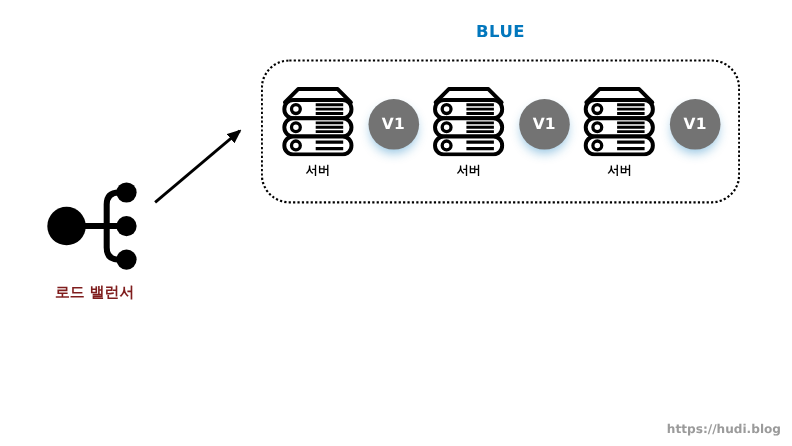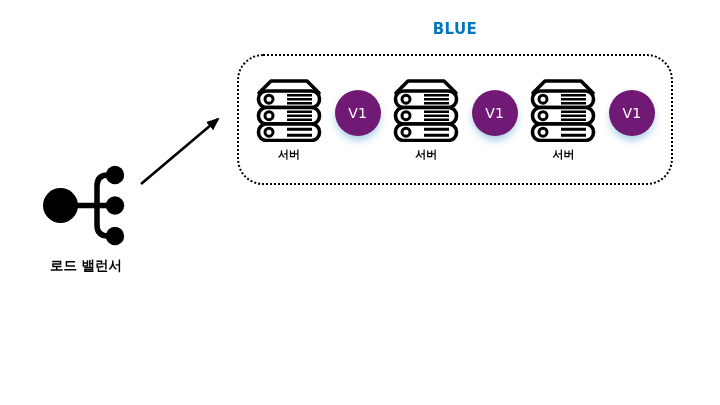--- a/index.html
+++ b/index.html
@@ -44,42 +44,42 @@
   .server-unit .label{
     margin-top:5px;
     font-size:11px;
     font-weight:700;
     color:#000;
     white-space:nowrap;
   }
   .version-badge{
     width:46px;height:46px;
     border-radius:50%;
-    background:#701a75;
+    background:#737373;
     color:#ffffff;
     font-size:14px;
-    font-weight:400;
+    font-weight:700;
     display:flex;
     align-items:center;
     justify-content:center;
     margin-bottom:14px;
     box-shadow:0 5px 10px -2px rgba(14,121,189,.45);
     letter-spacing:.2px;
   }
   .lb-icon{
     position:absolute;
     left:40px;top:164px;
   }
   .lb-label{
     position:absolute;
     left:86px;top:257px;
     transform:translateX(-50%);
     font-size:13.5px;
     font-weight:700;
-    color:#000000;
+    color:#7f1d1d;
     white-space:nowrap;
   }
   .arrow{
     position:absolute;
     left:136px;top:108px;
   }
   .watermark{
     position:absolute;
     right:10px;bottom:8px;
     color:#9b9b9b;
@@ -166,14 +166,15 @@
 
   <svg class="arrow" width="95" height="82" viewBox="0 0 95 82">
     <defs>
       <marker id="ah" markerUnits="userSpaceOnUse" markerWidth="13" markerHeight="11" refX="11" refY="5.5" orient="auto">
         <path d="M0 0 L13 5.5 L0 11 Z" fill="#000"></path>
       </marker>
     </defs>
     <line x1="5" y1="76" x2="82" y2="11" stroke="#000" stroke-width="2.6" marker-end="url(#ah)"></line>
   </svg>
 
+  <div class="watermark">https://hudi.blog</div>
 
 </div>
 
 </body></html>

